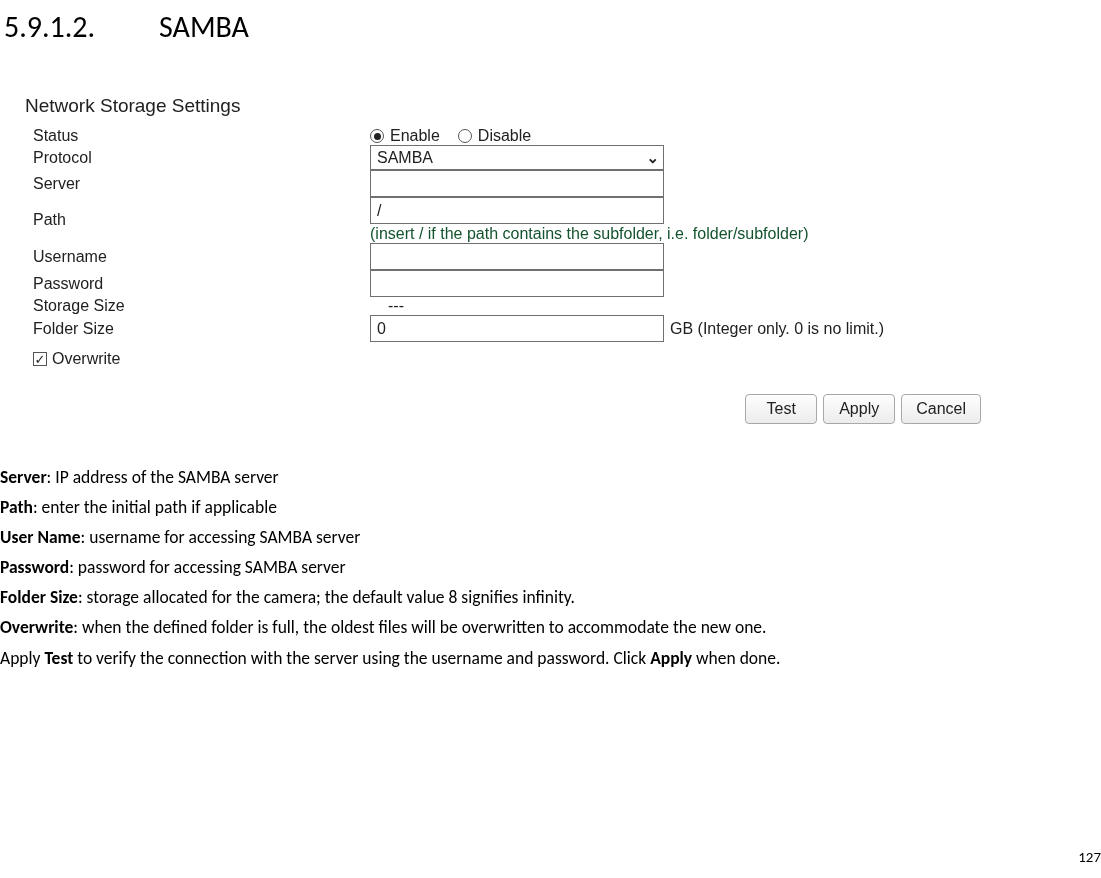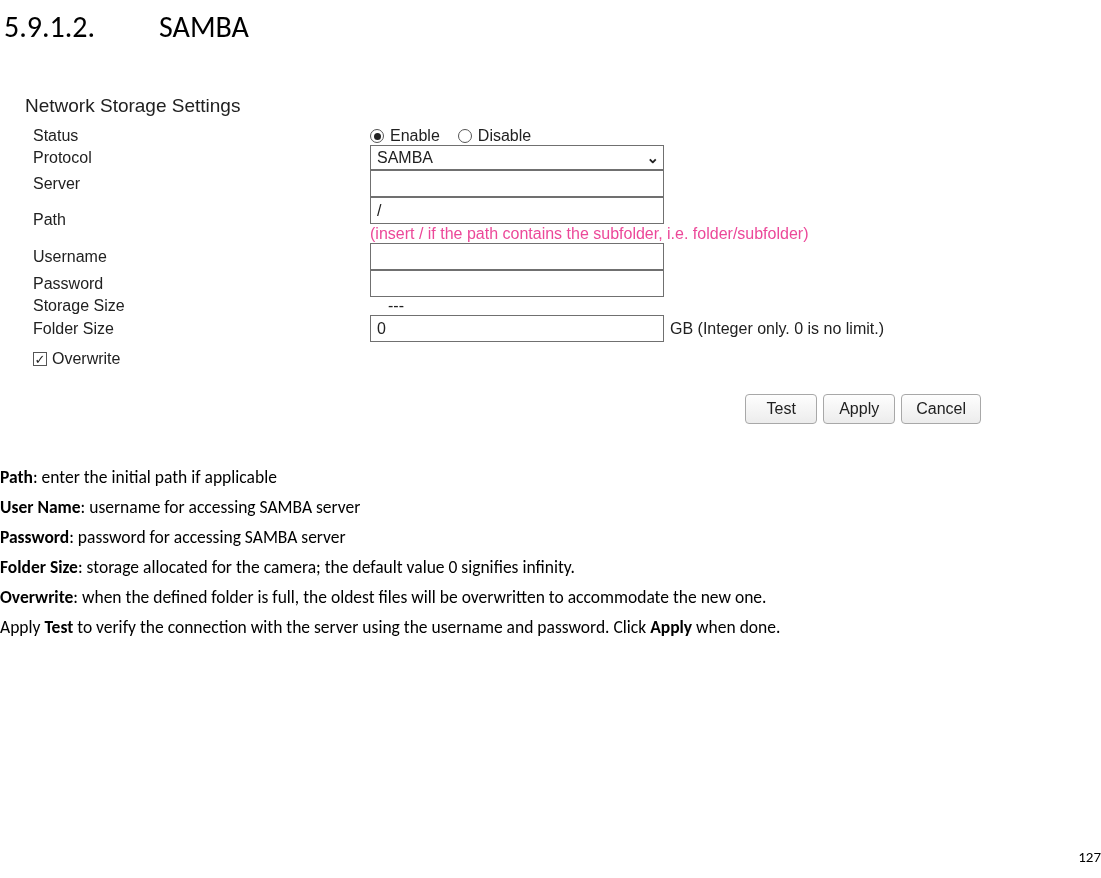--- a/index.html
+++ b/index.html
@@ -16,21 +16,21 @@
     .radio-group { display: flex; gap: 6px; align-items: center; flex-wrap: wrap; }
     .radio { width: 14px; height: 14px; border: 1.2px solid #555; border-radius: 50%; display: inline-flex; align-items: center; justify-content: center; }
     .radio.checked::after { content: ""; width: 7px; height: 7px; background: #222; border-radius: 50%; }
     
     .select-box { width: 294px; height: 25px; border: 1px solid #707070; display: flex; align-items: center; justify-content: space-between; padding: 0 4px 0 6px; background: #fff; }
     .chev { font-size: 15px; font-weight: bold; }
     
     .text-input { width: 294px; height: 27px; border: 1px solid #707070; padding: 0 6px; display: flex; align-items: center; background: #fff; }
     
     .path-block { display: flex; flex-direction: column; gap: 1px; }
-    .hint { color: #ec4899; }
+    .hint { color: #14532d; }
     
     .overwrite-row { display: flex; align-items: center; gap: 5px; padding-left: 8px; margin-top: 8px; }
     .checkbox { width: 14px; height: 14px; border: 1.2px solid #555; display: flex; align-items: center; justify-content: center; font-size: 13px; line-height: 1; }
     
     .button-row { display: flex; gap: 6px; margin: 26px 120px 0 0; }
     .btn { border: 1px solid #a8a8a8; border-radius: 4px; padding: 5px 14px; font-size: 16px; background: linear-gradient(#fefefe,#ececec); min-width: 72px; text-align: center; }
     
     .descriptions { margin: 38px 0 0 0; font-size: 17.5px; line-height: 1.72; }
     .descriptions p { margin: 0; }
     .b { font-weight: bold; }
@@ -107,21 +107,22 @@
   </div>
 
   <div class="button-row" style="justify-content:flex-end;">
     <div class="btn">Test</div>
     <div class="btn">Apply</div>
     <div class="btn">Cancel</div>
   </div>
 </div>
 
 <div class="descriptions">
+  <p><span class="b">Server</span><span>: IP address of the SAMBA server</span></p>
   <p><span class="b">Path</span><span>: enter the initial path if applicable</span></p>
   <p><span class="b">User Name</span><span>: username for accessing SAMBA server</span></p>
   <p><span class="b">Password</span><span>: password for accessing SAMBA server</span></p>
-  <p><span class="b">Folder Size</span><span>: storage allocated for the camera; the default value 0 signifies infinity.</span></p>
+  <p><span class="b">Folder Size</span><span>: storage allocated for the camera; the default value 8 signifies infinity.</span></p>
   <p><span class="b">Overwrite</span><span>: when the defined folder is full, the oldest files will be overwritten to accommodate the new one.</span></p>
   <p><span>Apply </span><span class="b">Test</span><span> to verify the connection with the server using the username and password. Click </span><span class="b">Apply</span><span> when done.</span></p>
 </div>
 
 <div class="page-num">127</div>
 
 </body></html>

